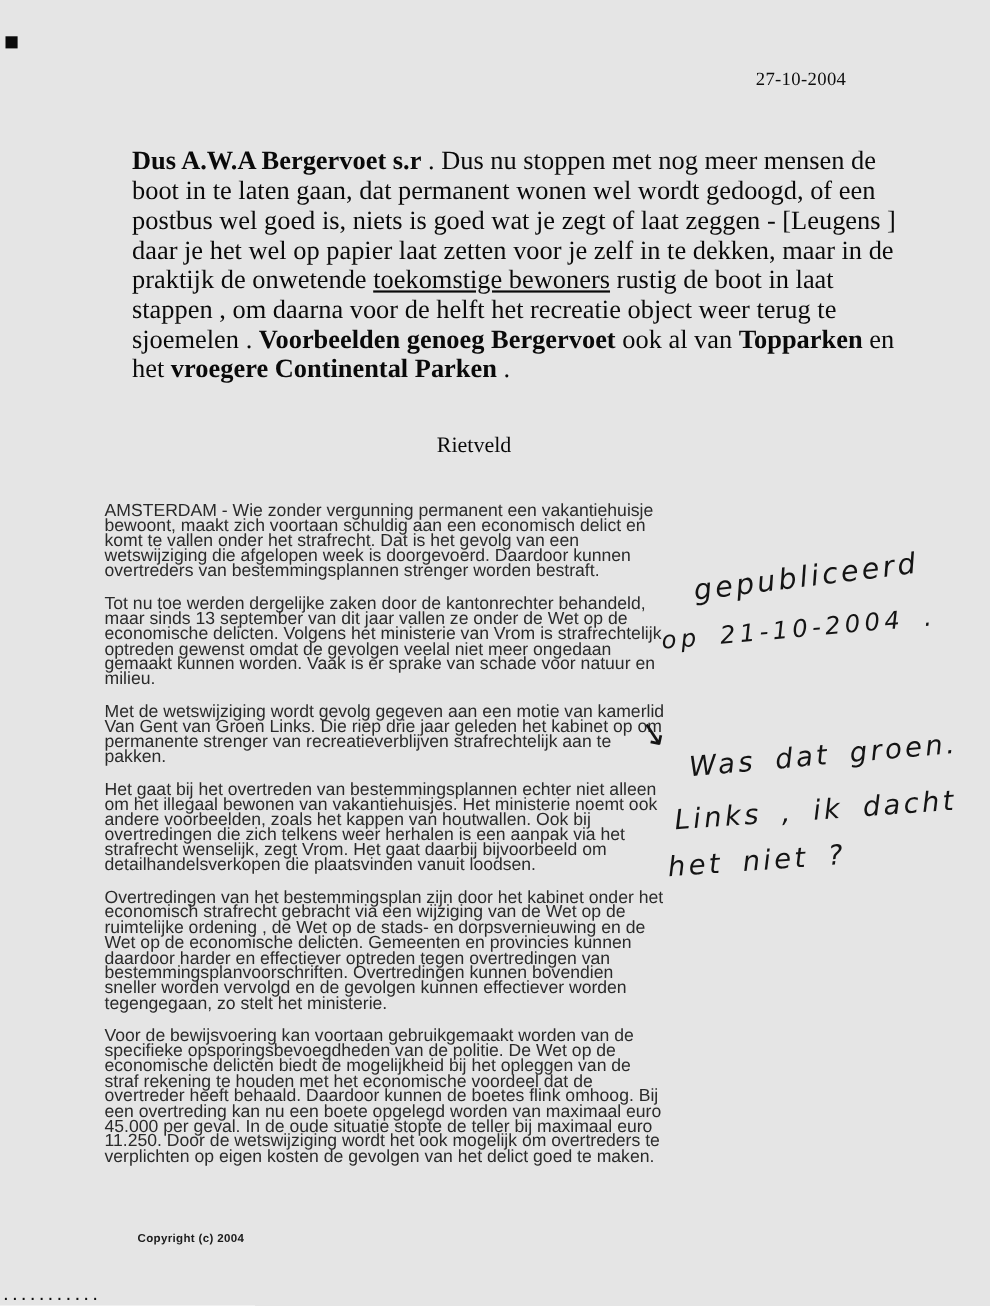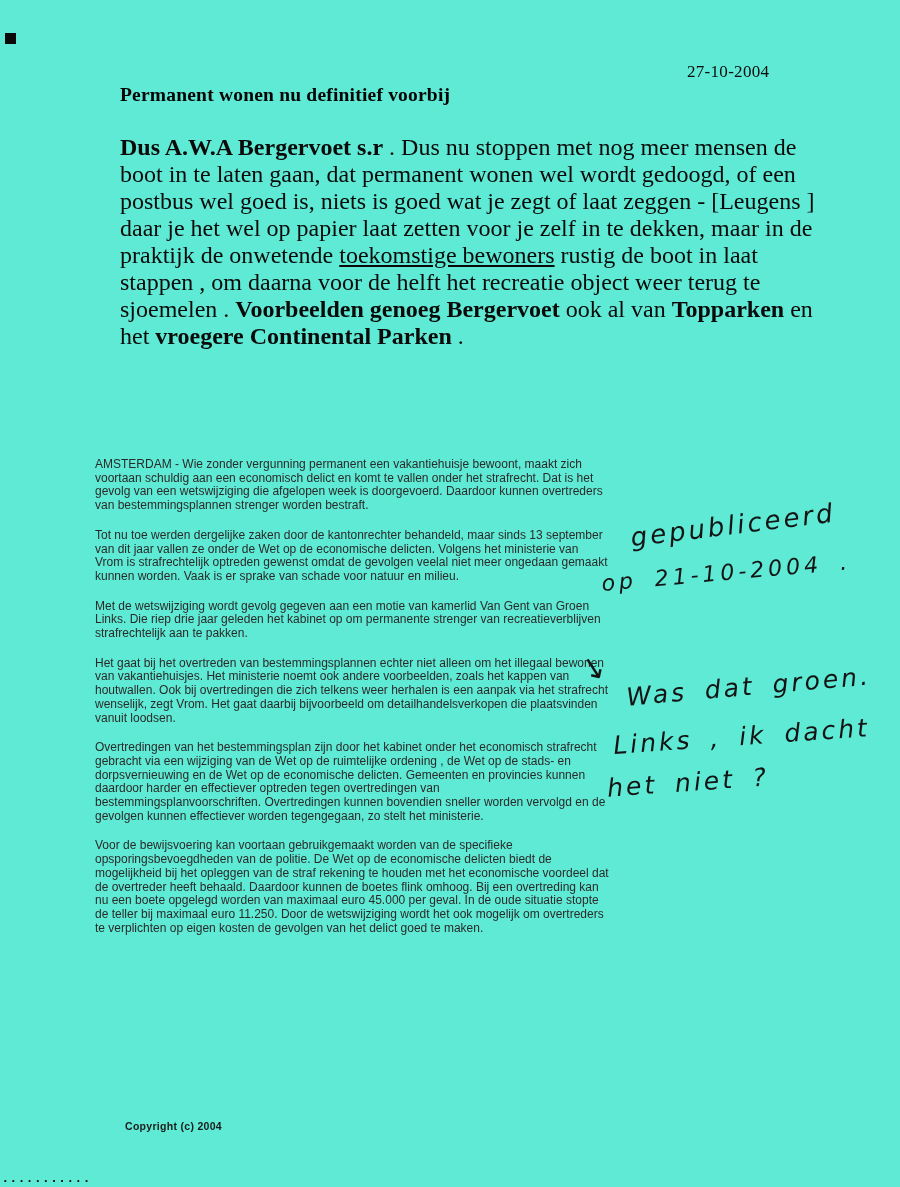--- a/index.html
+++ b/index.html
@@ -1,21 +1,21 @@
 <!DOCTYPE html>
 <html><head>
 <meta charset="utf-8">
 <style>
   * { box-sizing: border-box; }
   html, body { margin: 0; padding: 0; background: #ffffff; }
   .page {
     position: relative;
     width: 900px;
     height: 1187px;
-    background: #5eead4;
+    background: #e5e5e5;
     overflow: hidden;
     font-family: "Liberation Serif", serif;
     color: #000;
   }
   .artifact {
     position: absolute;
     left: 5px; top: 33px;
     width: 11px; height: 11px;
     background: #0a0a0a;
   }
@@ -52,21 +52,21 @@
     width: 622px;
     text-align: center;
     font-size: 20px;
     color: #0a0a0a;
   }
   .article {
     position: absolute;
     left: 95px; top: 458px;
     width: 514px;
     font-family: "Liberation Sans", sans-serif;
-    font-size: 12px;
+    font-size: 16px;
     line-height: 13.7px;
     color: #2a2a2a;
   }
   .article p { margin: 0 0 16px 0; }
   .copyright {
     position: absolute;
     left: 93px; top: 1120px;
     font-family: "Liberation Sans", sans-serif;
     font-size: 10.5px;
     font-weight: bold;
@@ -101,24 +101,24 @@
 </style>
 </head>
 <body>
 
 <div class="page">
 
   <div class="artifact"></div>
 
   <div class="date">27-10-2004</div>
 
-  <h1 class="title">Permanent wonen nu definitief voorbij</h1>
 
   <p class="intro"><b>Dus A.W.A  Bergervoet s.r</b><span> . Dus nu stoppen met nog meer mensen de boot in te laten gaan, dat permanent wonen wel wordt gedoogd, of een postbus wel goed is, niets is goed wat je zegt of laat zeggen - [Leugens ] daar je het wel op papier laat zetten voor je zelf in te dekken, maar in de praktijk de onwetende </span><u>toekomstige bewoners</u><span> rustig de boot in laat stappen , om daarna voor de helft het recreatie object weer terug te sjoemelen . </span><b>Voorbeelden genoeg Bergervoet</b><span> ook al van </span><b>Topparken</b><span> en het </span><b>vroegere Continental Parken</b><span> .</span></p>
 
+  <div class="signature">Rietveld</div>
 
   <div class="article">
     <p>AMSTERDAM - Wie zonder vergunning permanent een vakantiehuisje bewoont, maakt zich voortaan schuldig aan een economisch delict en komt te vallen onder het strafrecht. Dat is het gevolg van een wetswijziging die afgelopen week is doorgevoerd. Daardoor kunnen overtreders van bestemmingsplannen strenger worden bestraft.</p>
     <p>Tot nu toe werden dergelijke zaken door de kantonrechter behandeld, maar sinds 13 september van dit jaar vallen ze onder de Wet op de economische delicten. Volgens het ministerie van Vrom is strafrechtelijk optreden gewenst omdat de gevolgen veelal niet meer ongedaan gemaakt kunnen worden. Vaak is er sprake van schade voor natuur en milieu.</p>
     <p>Met de wetswijziging wordt gevolg gegeven aan een motie van kamerlid Van Gent van Groen Links. Die riep drie jaar geleden het kabinet op om permanente strenger van recreatieverblijven strafrechtelijk aan te pakken.</p>
     <p>Het gaat bij het overtreden van bestemmingsplannen echter niet alleen om het illegaal bewonen van vakantiehuisjes. Het ministerie noemt ook andere voorbeelden, zoals het kappen van houtwallen. Ook bij overtredingen die zich telkens weer herhalen is een aanpak via het strafrecht wenselijk, zegt Vrom. Het gaat daarbij bijvoorbeeld om detailhandelsverkopen die plaatsvinden vanuit loodsen.</p>
     <p>Overtredingen van het bestemmingsplan zijn door het kabinet onder het economisch strafrecht gebracht via een wijziging van de Wet op de ruimtelijke ordening , de Wet op de stads- en dorpsvernieuwing en de Wet op de economische delicten. Gemeenten en provincies kunnen daardoor harder en effectiever optreden tegen overtredingen van bestemmingsplanvoorschriften. Overtredingen kunnen bovendien sneller worden vervolgd en de gevolgen kunnen effectiever worden tegengegaan, zo stelt het ministerie.</p>
     <p>Voor de bewijsvoering kan voortaan gebruikgemaakt worden van de specifieke opsporingsbevoegdheden van de politie. De Wet op de economische delicten biedt de mogelijkheid bij het opleggen van de straf rekening te houden met het economische voordeel dat de overtreder heeft behaald. Daardoor kunnen de boetes flink omhoog. Bij een overtreding kan nu een boete opgelegd worden van maximaal euro 45.000 per geval. In de oude situatie stopte de teller bij maximaal euro 11.250. Door de wetswijziging wordt het ook mogelijk om overtreders te verplichten op eigen kosten de gevolgen van het delict goed te maken.</p>
   </div>
 

